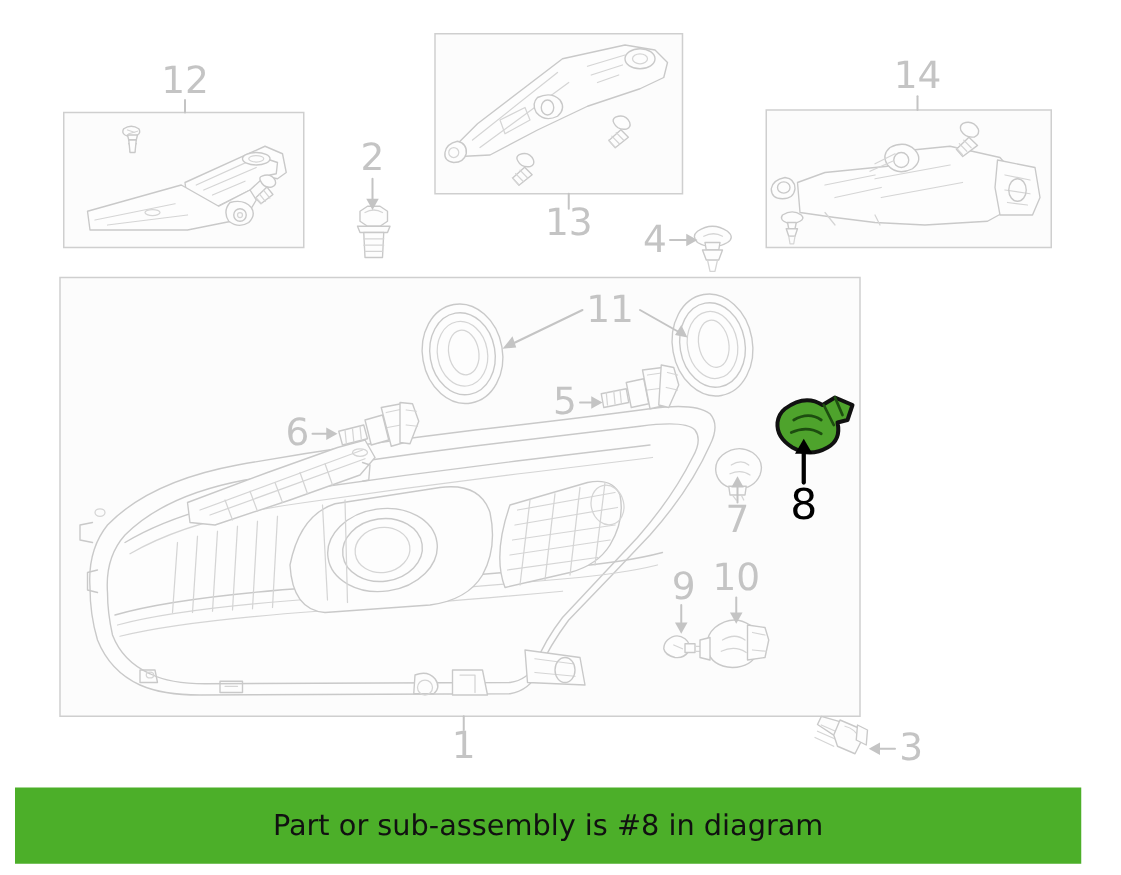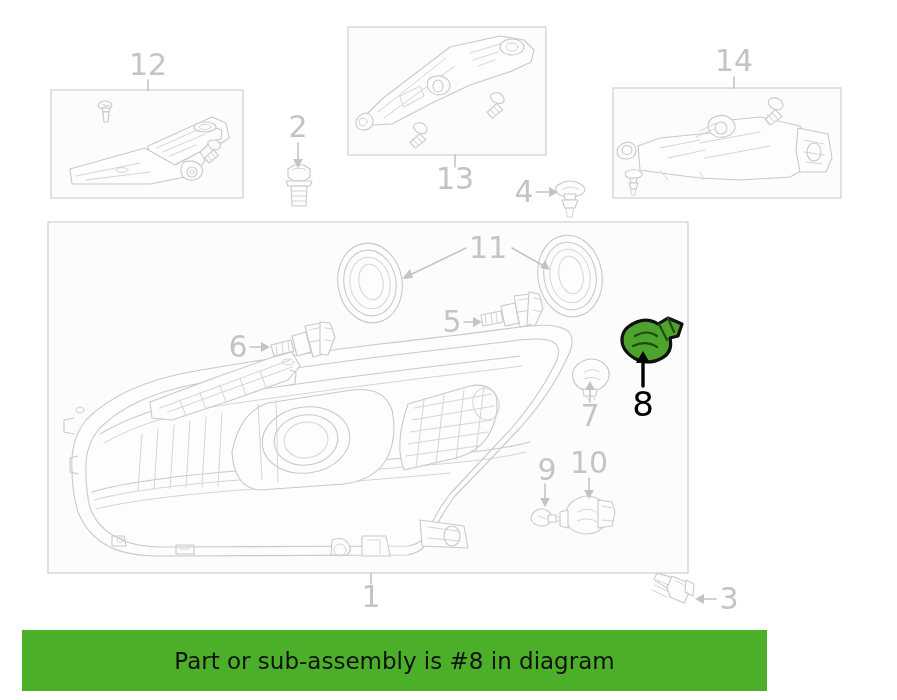--- a/index.html
+++ b/index.html
@@ -105,23 +105,23 @@
     fill: #000000;
     font-family: "DejaVu Sans", sans-serif;
     font-size: 34px;
     text-anchor: middle;
     dominant-baseline: middle;
   }
 
   
   #notice-banner {
     position: absolute;
-    left: 22px;
+    left: 12px;
     top: 630px;
-    width: 745px;
+    width: 853px;
     height: 61px;
     background: #4caf29;
     display: flex;
     flex-direction: column;
     align-items: center;
     justify-content: center;
     box-sizing: border-box;
   }
   .notice-line {
     color: #111111;

